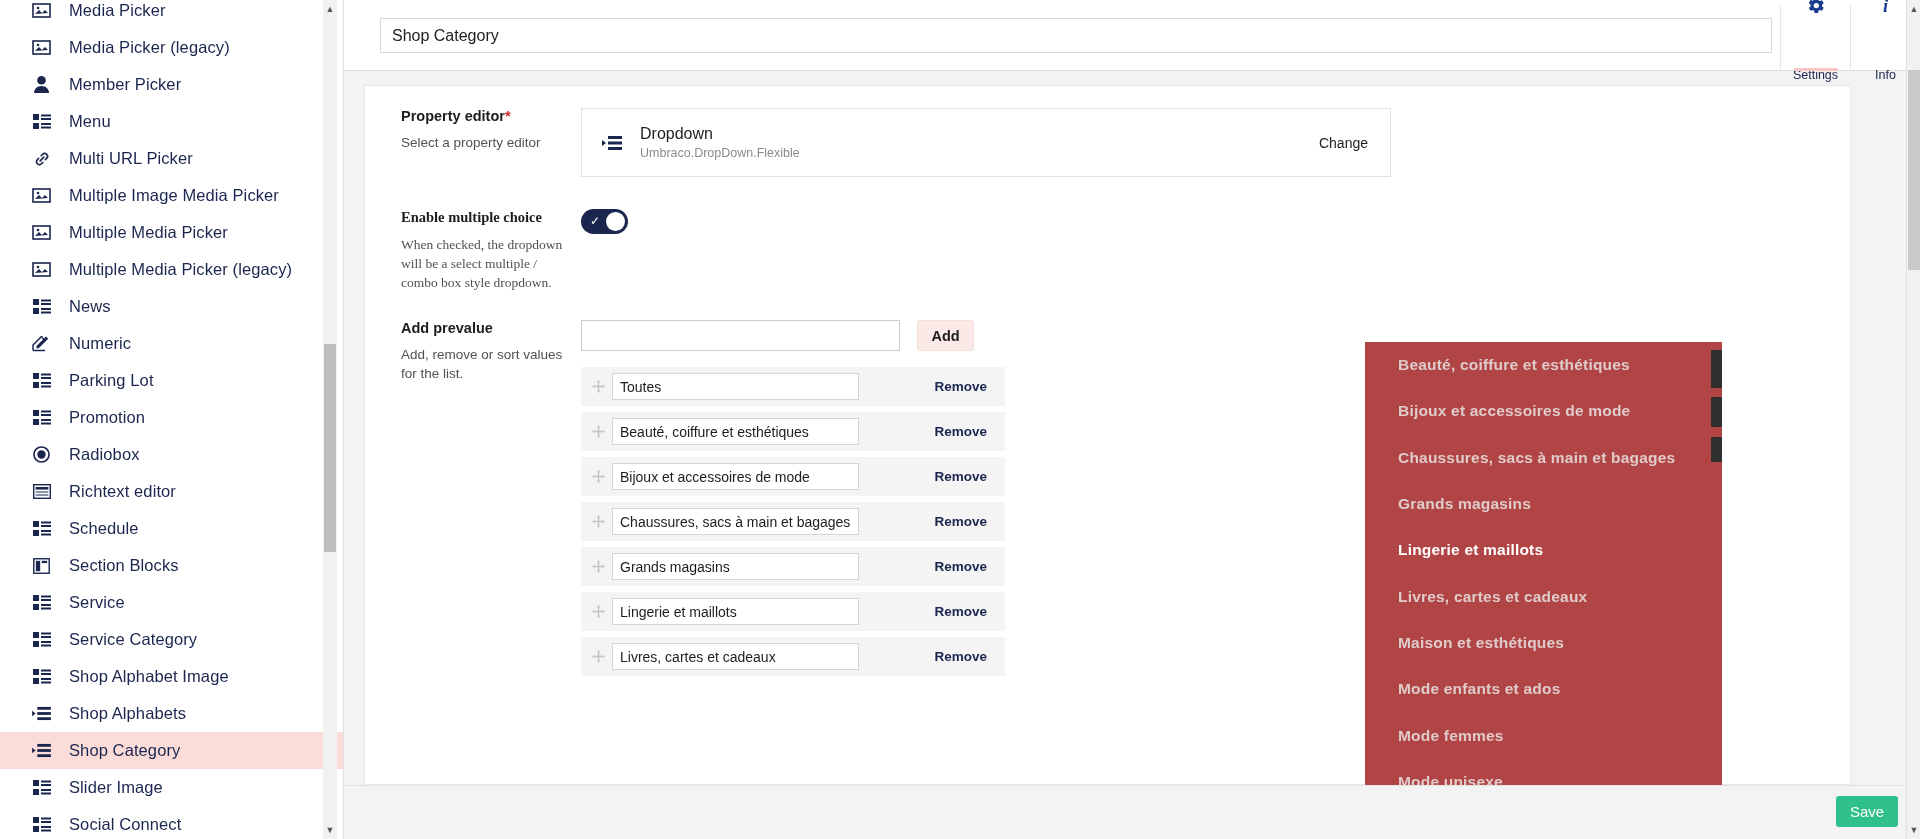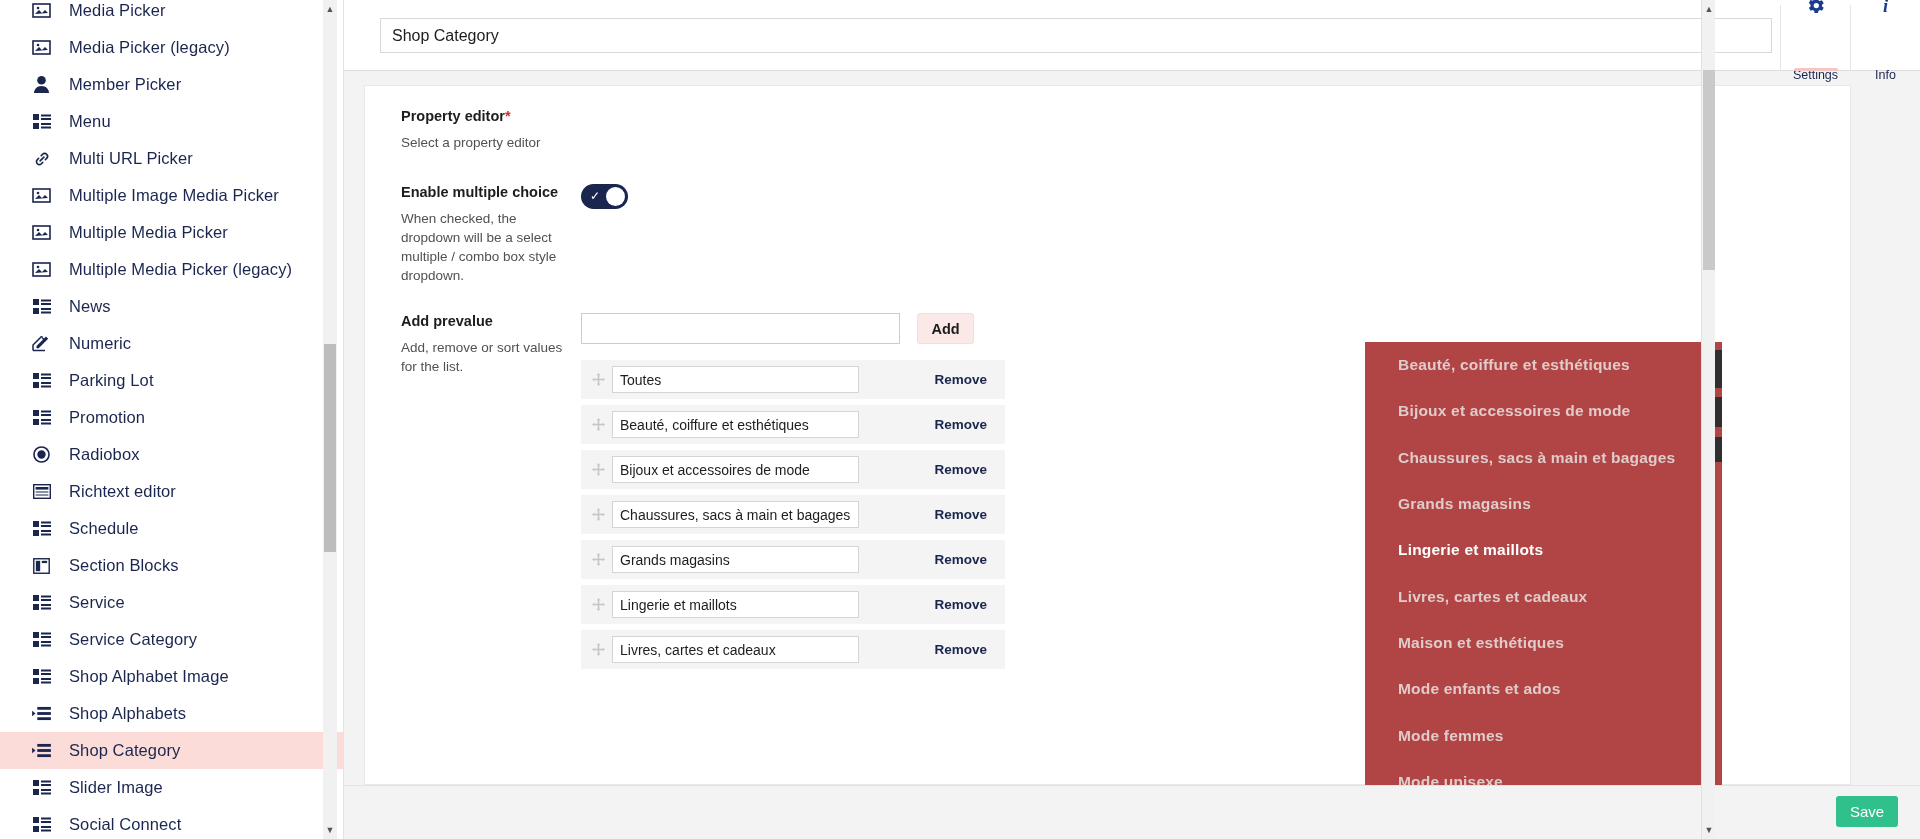--- a/index.html
+++ b/index.html
@@ -5,21 +5,21 @@
   * { box-sizing: border-box; }
   html, body {
     margin: 0; padding: 0;
     width: 1920px; height: 839px;
     overflow: hidden;
     background: #fff;
     font-family: "Liberation Sans", sans-serif;
   }
   #app {
     position: relative;
-    width: 1715px; height: 839px;
+    width: 1920px; height: 839px;
     background: #5eead4;
   }
 
   
   .topstrip {
     position: absolute; top: 0; left: 0;
     width: 1920px; height: 5px;
     background: #1b264f;
   }
 
@@ -615,23 +615,40 @@
 
     <div class="card">
 
       <div class="row">
         <div class="row-label">
           <div class="rl-title">
             <span>Property editor</span><span class="req">*</span>
           </div>
           <div class="rl-desc">Select a property editor</div>
         </div>
+        <div class="row-field">
+          <div class="pe-box">
+            <span class="pe-ico">
+              <svg width="20" height="16" viewBox="0 0 20 16" fill="currentColor">
+                <polygon points="0,5 0,11 4,8"></polygon>
+                <rect x="6" y="1" width="14" height="3"></rect>
+                <rect x="6" y="6.5" width="14" height="3"></rect>
+                <rect x="6" y="12" width="14" height="3"></rect>
+              </svg>
+            </span>
+            <span class="pe-txt">
+              <div class="pe-name">Dropdown</div>
+              <div class="pe-alias">Umbraco.DropDown.Flexible</div>
+            </span>
+            <span class="pe-change">Change</span>
+          </div>
+        </div>
       </div>
 
-      <div class="row" style="padding-top:32px;">
+      <div class="row" style="padding-top:32px;font-family:Liberation Serif, serif;">
         <div class="row-label">
           <div class="rl-title">Enable multiple choice</div>
           <div class="rl-desc">When checked, the dropdown will be a select multiple / combo box style dropdown.</div>
         </div>
         <div class="row-field">
           <div class="toggle">
             <span class="chk">✓</span>
             <span class="knob"></span>
           </div>
         </div>

